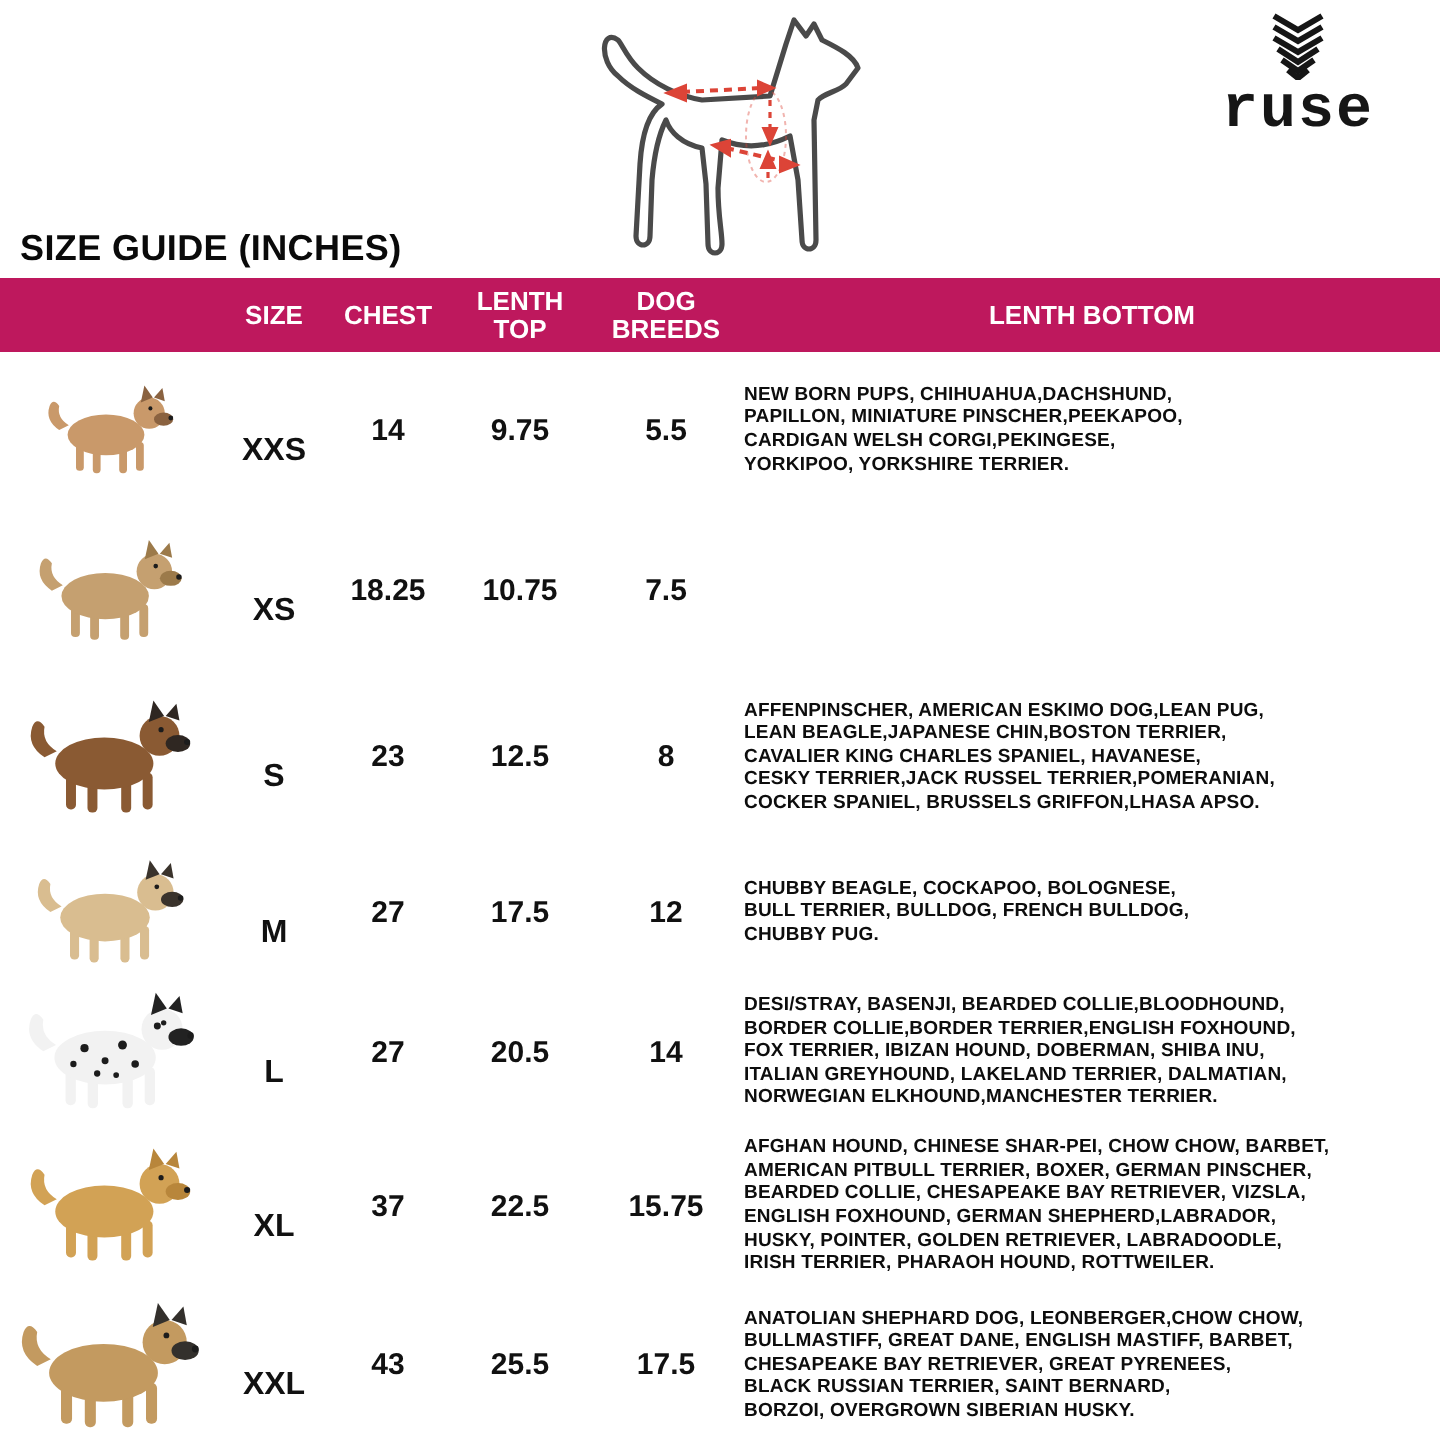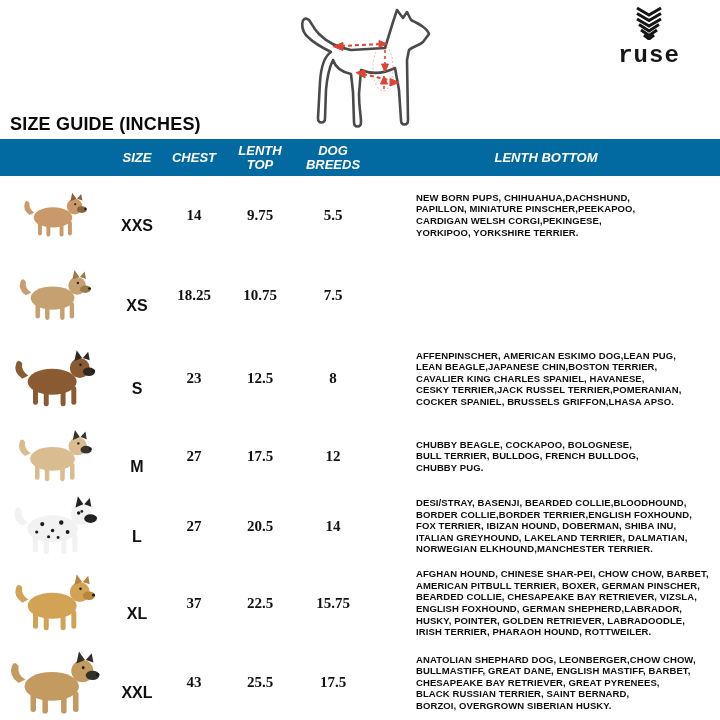--- a/index.html
+++ b/index.html
@@ -8,48 +8,48 @@
     position:relative; width:720px; height:720px; background:#fff;
     font-family:"Liberation Sans", sans-serif; color:#111; overflow:hidden;
   }
   
   .top { position:relative; height:139px; }
   .diagram { position:absolute; left:292px; top:2px; width:176px; height:136px; }
   .brand { position:absolute; right:16px; top:6px; width:110px; text-align:center; }
   .brand-icon { display:block; margin:0 auto; width:46px; height:34px; }
   .brand-name {
     font-family:"Liberation Mono","DejaVu Sans Mono",monospace;
-    font-weight:700; font-size:24px; line-height:32px; color:#161616; letter-spacing:1px;
+    font-weight:700; font-size:30px; line-height:32px; color:#161616; letter-spacing:1px;
   }
   .heading {
     position:absolute; left:10px; bottom:4px;
     font-size:18px; font-weight:800; letter-spacing:.2px; color:#0a0a0a;
   }
   
   .grid-cols { display:grid; grid-template-columns:112px 50px 64px 68px 78px 1fr; }
   .thead {
-    height:37px; background:#0369a1; color:#fff; align-items:center;font-style:italic;
+    height:37px; background:#be185d; color:#fff; align-items:center;
   }
   .th { text-align:center; font-weight:700; font-size:13px; line-height:13.5px; }
   .tbody { display:block; }
   .row { align-items:center; }
   .row:nth-child(1){ height:78px; }
   .row:nth-child(2){ height:82px; }
   .row:nth-child(3){ height:85px; }
   .row:nth-child(4){ height:70px; }
   .row:nth-child(5){ height:70px; }
   .row:nth-child(6){ height:84px; }
   .row:nth-child(7){ height:75px; }
   .cell { text-align:center; }
   .img-cell { display:flex; align-items:center; justify-content:center; }
   .size-cell { font-size:16px; font-weight:700;margin-top:21px; }
-  .num-cell  { font-size:15px; font-weight:700;font-family:Liberation Serif, serif; }
+  .num-cell  { font-size:15px; font-weight:700; }
   .breeds-cell {
     text-align:left; font-size:9.5px; font-weight:700; line-height:11.6px;
-    white-space:pre-line; letter-spacing:.1px; padding-right:4px; color:#0d0d0d;margin-left:44px;
+    white-space:pre-line; letter-spacing:.1px; padding-right:4px; color:#0d0d0d;
   }
   .dog-wrap { display:inline-block; line-height:0; }
 </style>
 </head>
 <body>
 
 <div class="page">
 
   <div class="top">
 

